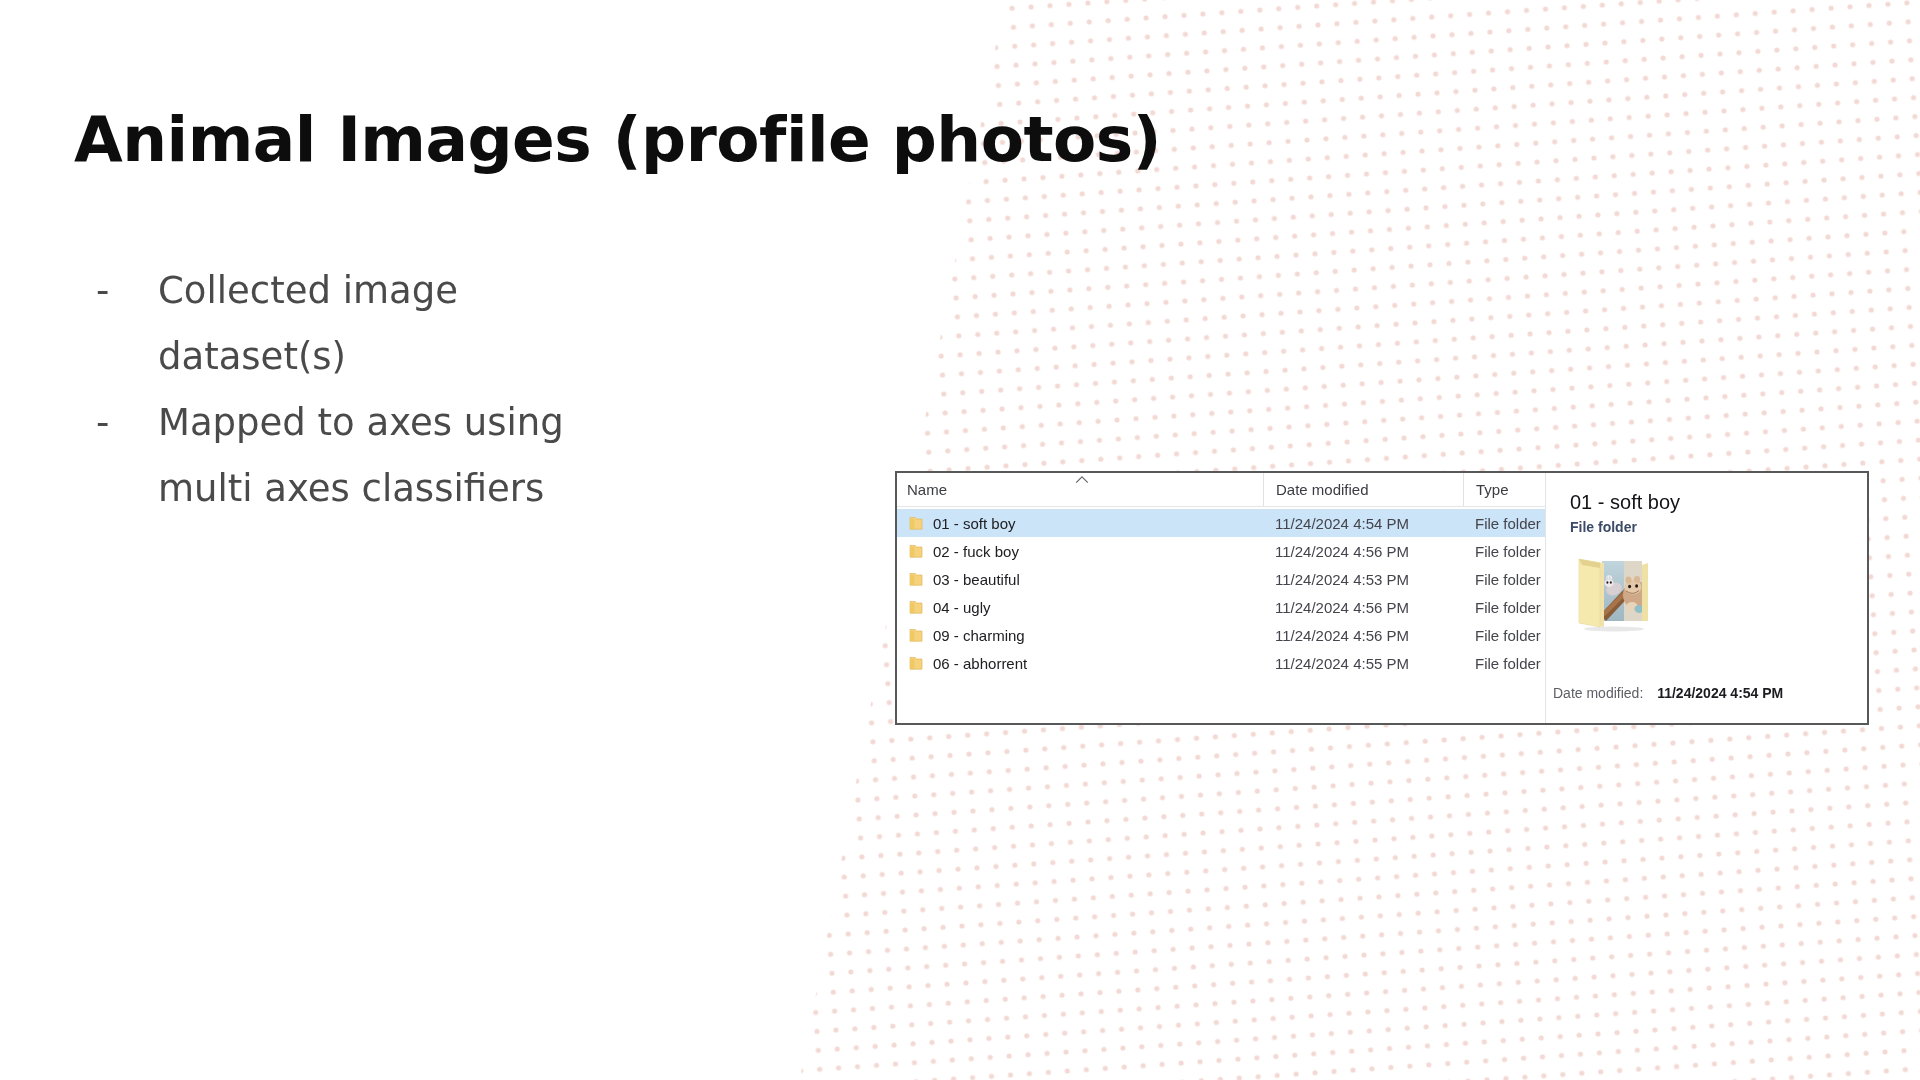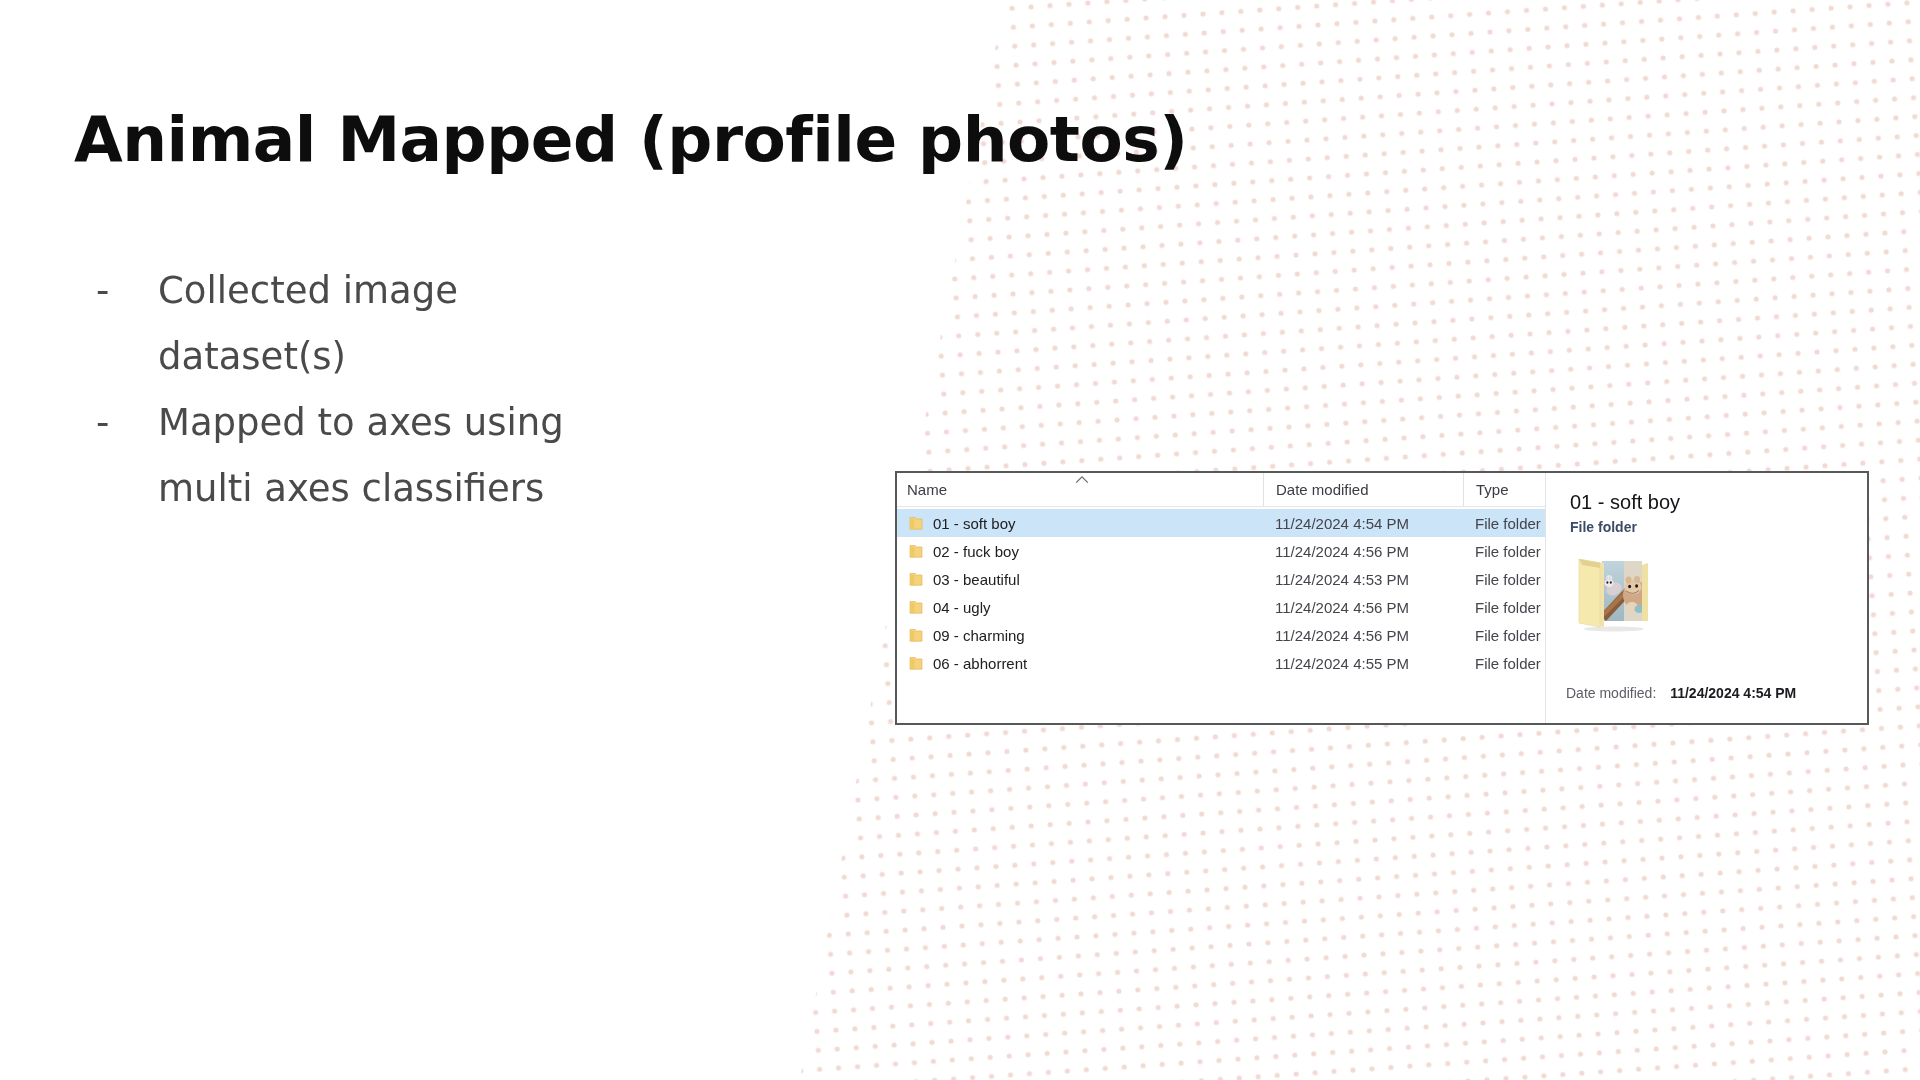--- a/index.html
+++ b/index.html
@@ -181,21 +181,21 @@
     font-weight: 600;
   }
   #detail-thumb {
     margin-top: 14px;
     width: 90px;
     height: 84px;
     position: relative;
   }
   #detail-meta {
     position: absolute;
-    left: 20px;
+    left: 7px;
     bottom: 22px;
     font-size: 14px;
     white-space: nowrap;
   }
   #detail-meta .meta-label { color: #5d5d66; }
   #detail-meta .meta-value { color: #1b1b20; font-weight: 600; margin-left: 10px; }
 </style>
 </head>
 <body>
 
@@ -208,21 +208,21 @@
       <polygon points="1012,-40 1990,-40 1990,1120 792,1120"></polygon>
     </clipPath>
   </defs>
   <g clip-path="url(#slabclip)">
     <g transform="rotate(-4 1350 540)">
       <rect x="600" y="-260" width="1700" height="1700" fill="url(#dotpat)"></rect>
     </g>
   </g>
 </svg>
 
-<div id="slide-title">Animal Mapped (profile photos)</div>
+<div id="slide-title">Animal Images (profile photos)</div>
 
 <div id="bullet-list">
   <div class="bullet-row">
     <span class="bullet-dash">-</span>
     <span class="bullet-text">Collected image dataset(s)</span>
   </div>
   <div class="bullet-row">
     <span class="bullet-dash">-</span>
     <span class="bullet-text">Mapped to axes using multi axes classifiers</span>
   </div>

